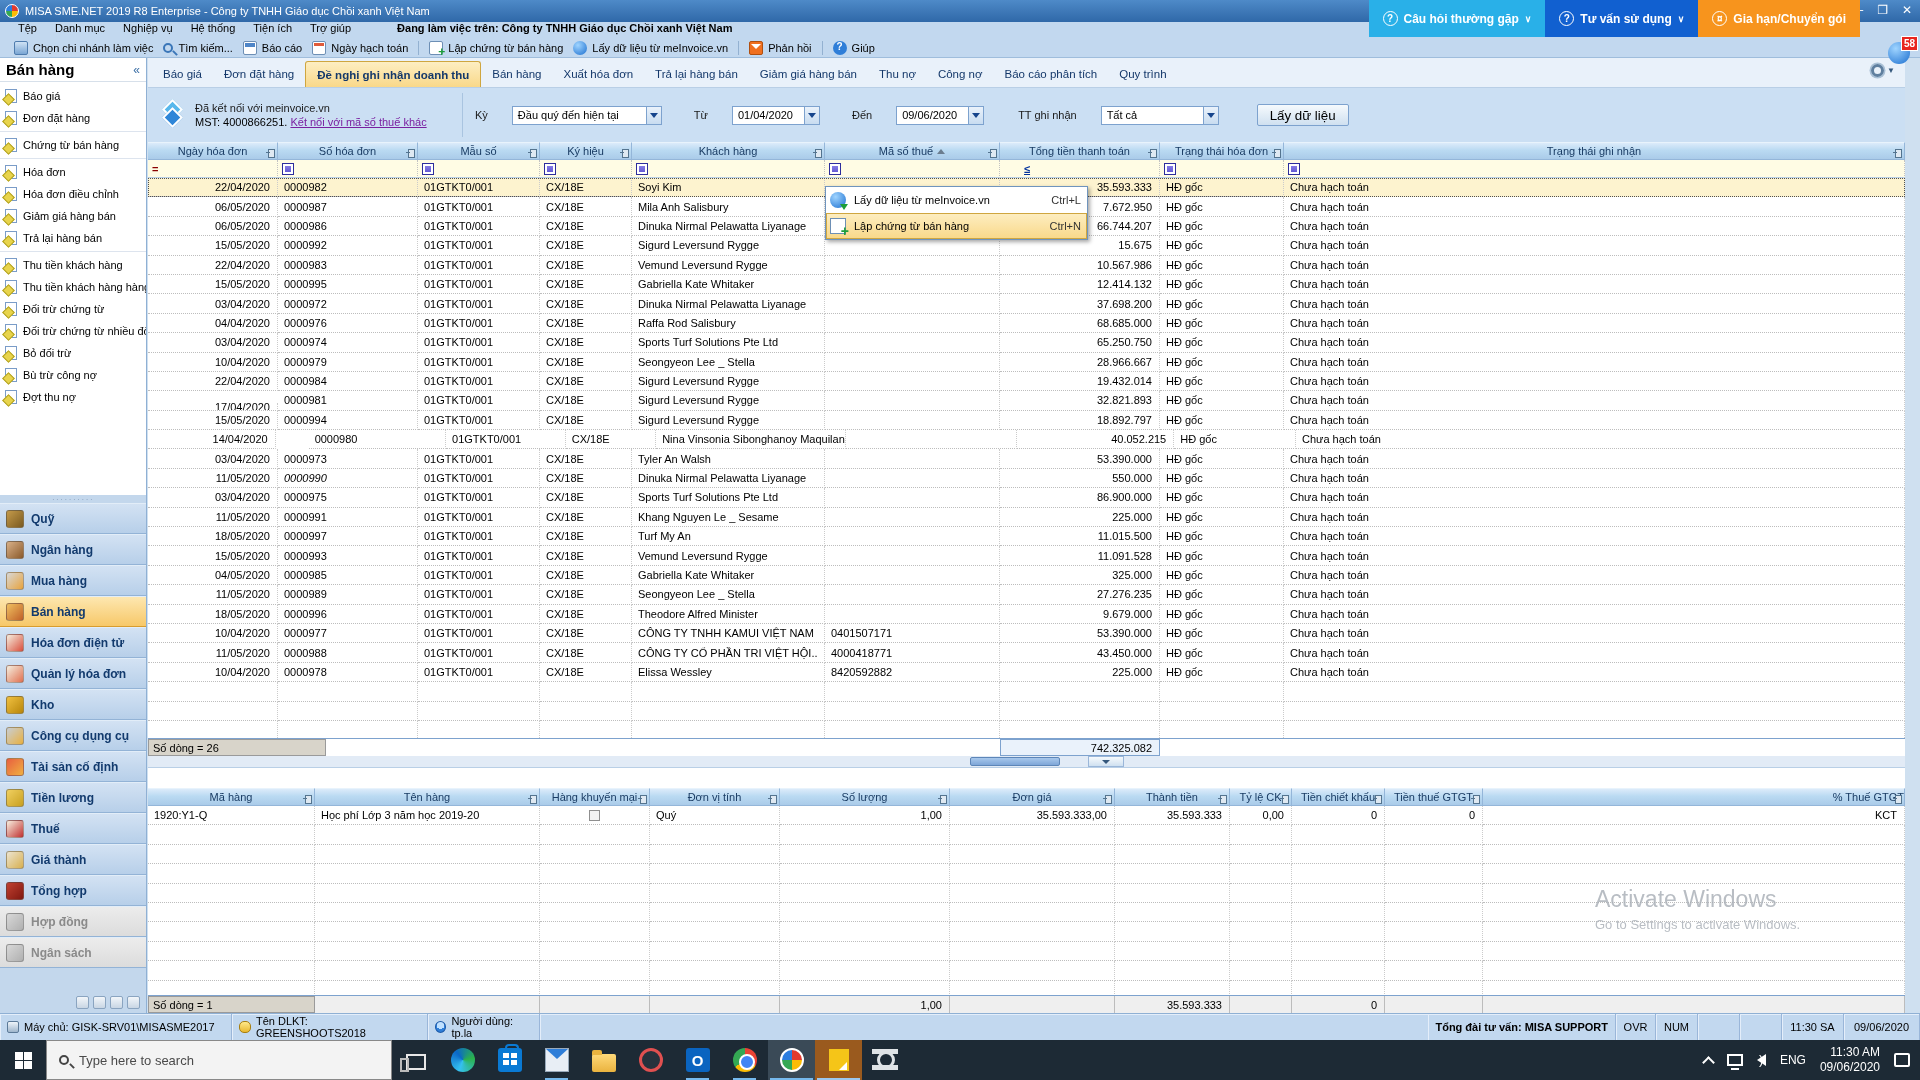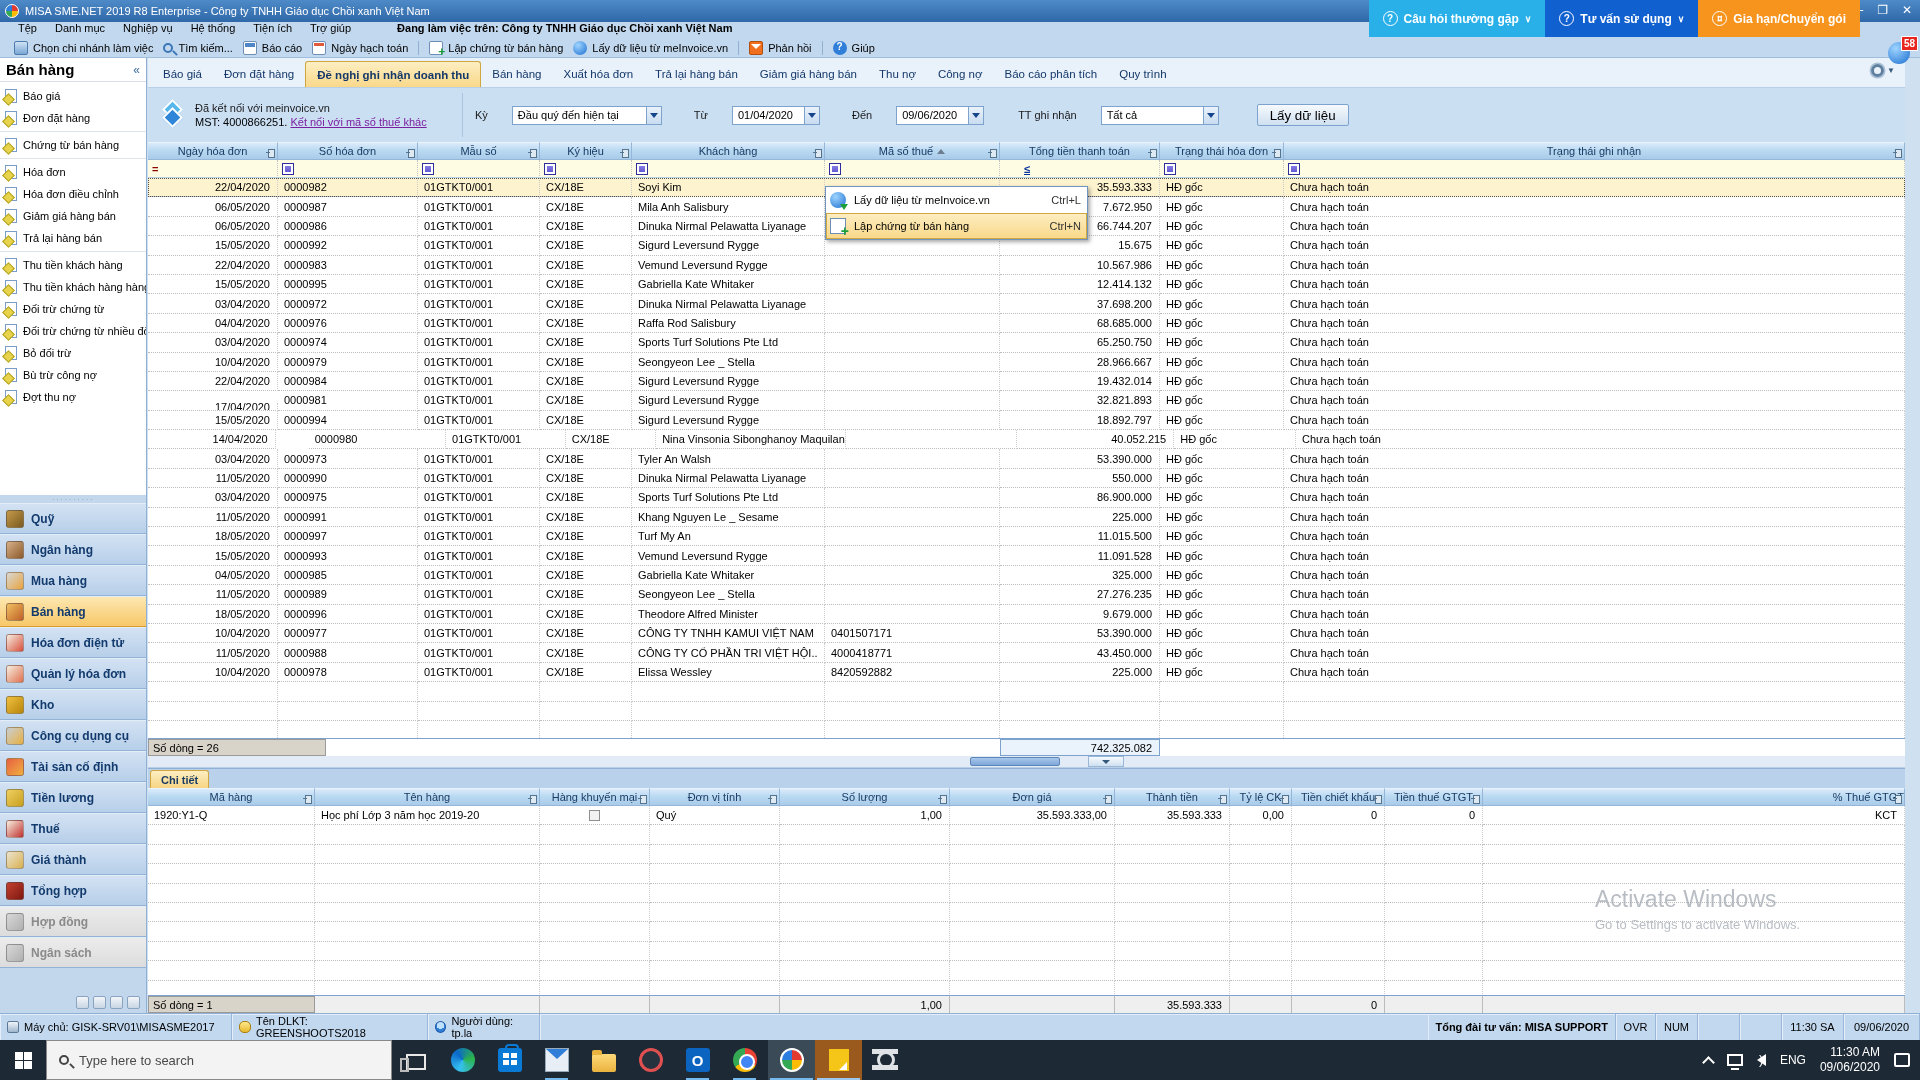--- a/index.html
+++ b/index.html
@@ -718,21 +718,21 @@
             <div class="gcell al" style="width: 122px;">01GTKT0/001</div>
             <div class="gcell al" style="width: 92px;">CX/18E</div>
             <div class="gcell al" style="width: 193px;">Tyler An Walsh</div>
             <div class="gcell al" style="width: 175px;"></div>
             <div class="gcell ar" style="width: 160px;">53.390.000</div>
             <div class="gcell al" style="width: 124px;">HĐ gốc</div>
             <div class="gcell al" style="width: 621px;">Chưa hạch toán</div>
           </div>
           <div class="grow">
             <div class="gcell ar" style="width: 130px;">11/05/2020</div>
-            <div class="gcell al" style="width: 140px;">0000990</div>
+            <div class="gcell al" style="width: 140px; font-style: italic;">0000990</div>
             <div class="gcell al" style="width: 122px;">01GTKT0/001</div>
             <div class="gcell al" style="width: 92px;">CX/18E</div>
             <div class="gcell al" style="width: 193px;">Dinuka Nirmal Pelawatta Liyanage</div>
             <div class="gcell al" style="width: 175px;"></div>
             <div class="gcell ar" style="width: 160px;">550.000</div>
             <div class="gcell al" style="width: 124px;">HĐ gốc</div>
             <div class="gcell al" style="width: 621px;">Chưa hạch toán</div>
           </div>
           <div class="grow">
             <div class="gcell ar" style="width: 130px;">03/04/2020</div>
@@ -880,23 +880,20 @@
         </div>
       <div class="gsum">
         <span class="sumlabel">Số dòng = 26</span>
         <span class="sumtotal">742.325.082</span>
       </div>
       <div class="hscroll">
         <span class="hthumb"></span>
         <span class="splitbtn"></span>
       </div>
 
-      <div class="dtabstrip">
-        <span class="dtab">Chi tiết</span>
-      </div>
       <div class="dhead" id="dhead">
           <div class="hcell" style="width: 167px;">
             <div>Mã hàng</div>
             <div class="pin"></div>
           </div>
           <div class="hcell" style="width: 225px;">
             <div>Tên hàng</div>
             <div class="pin"></div>
           </div>
           <div class="hcell" style="width: 110px;">

